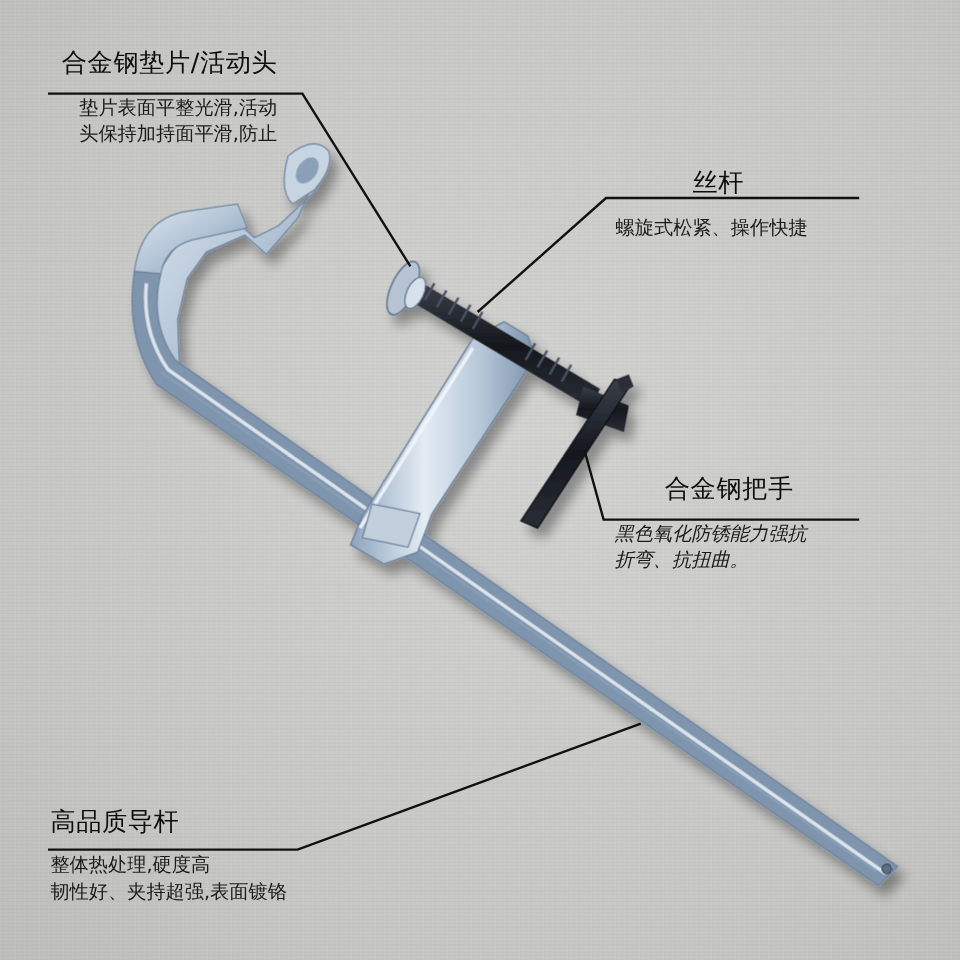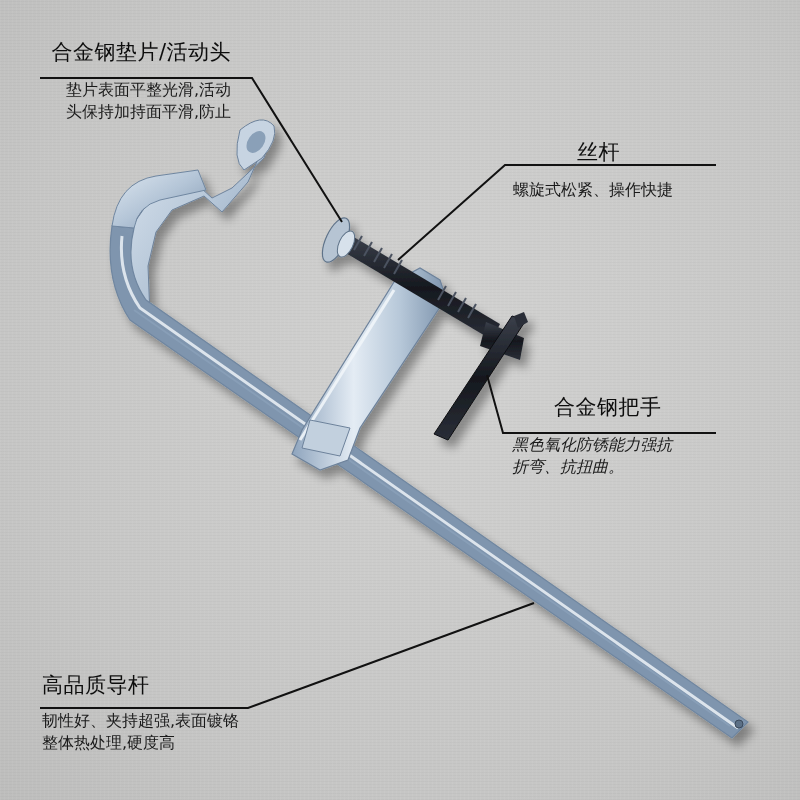--- a/index.html
+++ b/index.html
@@ -146,16 +146,16 @@
   <div class="title" style="padding-left:42px;">合金钢把手</div>
   <div class="desc" style="margin-top:13px;font-style:italic;">
     <div>黑色氧化防锈能力强抗</div>
     <div>折弯、抗扭曲。</div>
   </div>
 </div>
 
 <div class="callout" style="left:42px; top:671px;">
   <div class="title">高品质导杆</div>
   <div class="desc" style="margin-top:11px;">
+    <div>整体热处理,硬度高</div>
     <div>韧性好、夹持超强,表面镀铬</div>
-    <div>整体热处理,硬度高</div>
   </div>
 </div>
 
 </body></html>

